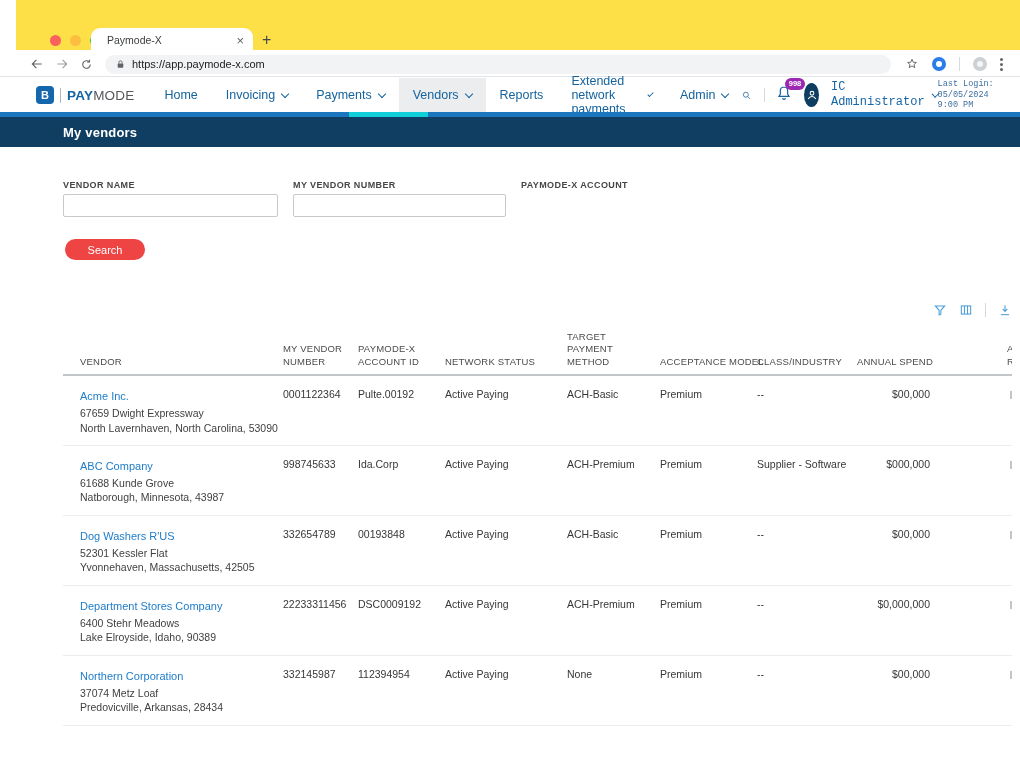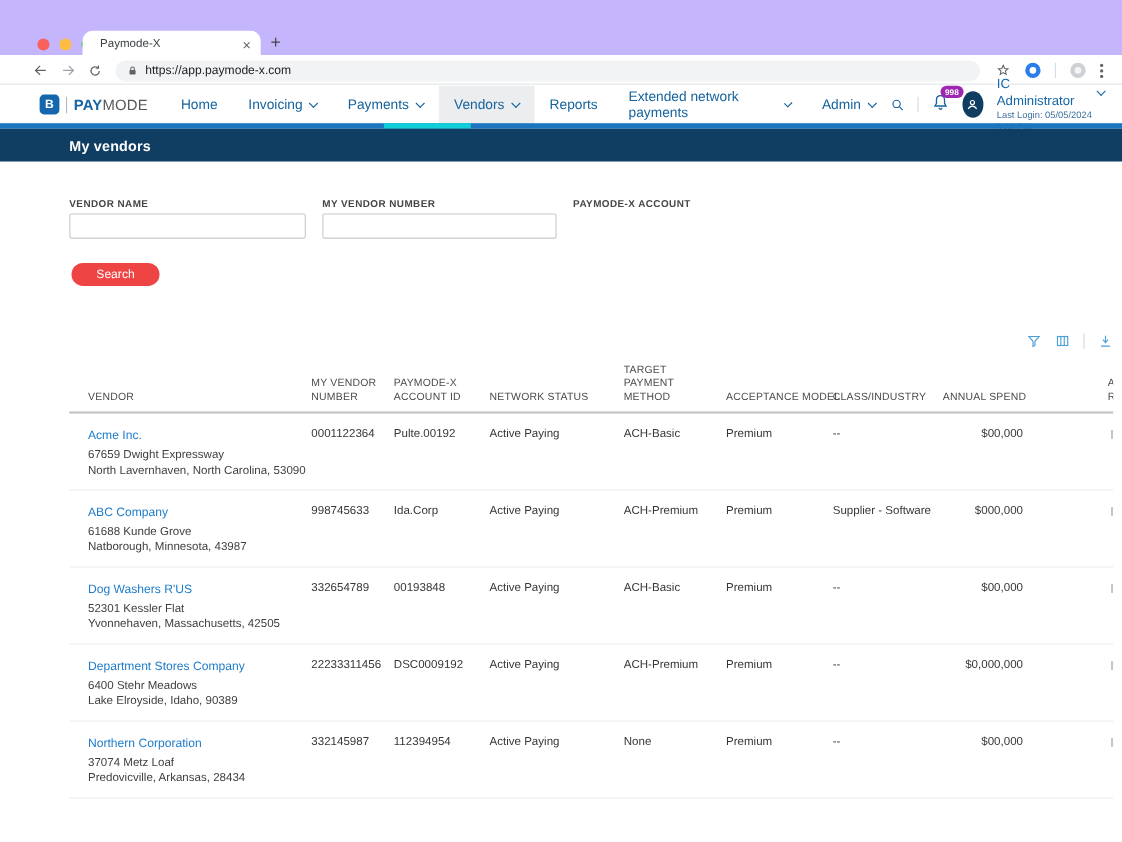--- a/index.html
+++ b/index.html
@@ -1,20 +1,20 @@
 <!DOCTYPE html>
 <html><head>
 <meta charset="utf-8">
 <style>
   * { box-sizing: border-box; margin: 0; padding: 0; }
   html,body { width:1020px; height:765px; overflow:hidden; }
   body { font-family:"Liberation Sans", sans-serif; background:#fff; position:relative; }
 
   
-  .chrome-top { position:absolute; top:0; left:0; right:0; height:50px; background:#c4b5fd; }
+  .chrome-top { position:absolute; top:0; left:16px; right:0; height:50px; background:#fde047; }
   .traffic { position:absolute; left:34px; top:35px; display:flex; gap:9px; }
   .traffic span { width:11px; height:11px; border-radius:50%; display:block; }
   .tl-red{background:#fb615c;} .tl-yellow{background:#fdbd41;} .tl-green{background:#34c748;}
   .tab { position:absolute; left:75px; top:28px; width:162px; height:24px; background:#fff;
          border-radius:9px 9px 0 0; display:flex; align-items:center; padding:0 9px 0 16px; }
   .tab-title { font-size:10.5px; color:#3c4043; flex:1; }
   .tab-close { font-size:13px; color:#5f6368; line-height:1; cursor:default; }
   .newtab { position:absolute; left:246px; top:31px; font-size:16px; color:#45484b; }
   .toolbar { position:absolute; top:52px; left:0; right:0; height:25px; background:#fff;
              border-bottom:1px solid #e1e3e6; display:flex; align-items:center; }
@@ -41,21 +41,21 @@
   .nav-item { display:flex; align-items:center; padding:0 14px; font-size:12.5px; color:#15639e; cursor:pointer; }
   .nav-item.active { background:#ecedee; }
   .chev { display:inline-block; width:6px; height:6px; border-right:1.5px solid currentColor;
           border-bottom:1.5px solid currentColor; transform:rotate(45deg); margin-left:7px; margin-top:-3px; }
   .nav-right { margin-left:auto; display:flex; align-items:center; gap:12px; padding-right:16px; }
   .bell-wrap { position:relative; }
   .badge { position:absolute; top:-7px; right:-13px; background:#9c27b0; color:#fff; font-size:7.5px;
            font-weight:bold; border-radius:8px; padding:2px 4px; line-height:1; }
   .avatar { width:24px; height:24px; border-radius:50%; background:#0e3d61; display:flex;
             align-items:center; justify-content:center; }
-  .user-block { display:flex; flex-direction:column; line-height:1.25; }
+  .user-block { display:flex; flex-direction:row; line-height:1.25;font-family:Liberation Mono, monospace; }
   .user-name { font-size:12px; color:#1565a7; display:flex; align-items:center; }
   .user-login { font-size:8.5px; color:#3d6f9e; }
 
   .strip { position:absolute; top:112px; left:0; right:0; height:5px; background:#1b76bf; }
   .strip-active { position:absolute; left:349px; width:79px; top:0; bottom:0; background:#10cfd8; }
   .pageband { position:absolute; top:117px; left:0; right:0; height:30px; background:#103d62;
               display:flex; align-items:center; padding-left:63px; }
   .page-title { color:#fff; font-size:13px; font-weight:bold; letter-spacing:.2px; }
 
   

